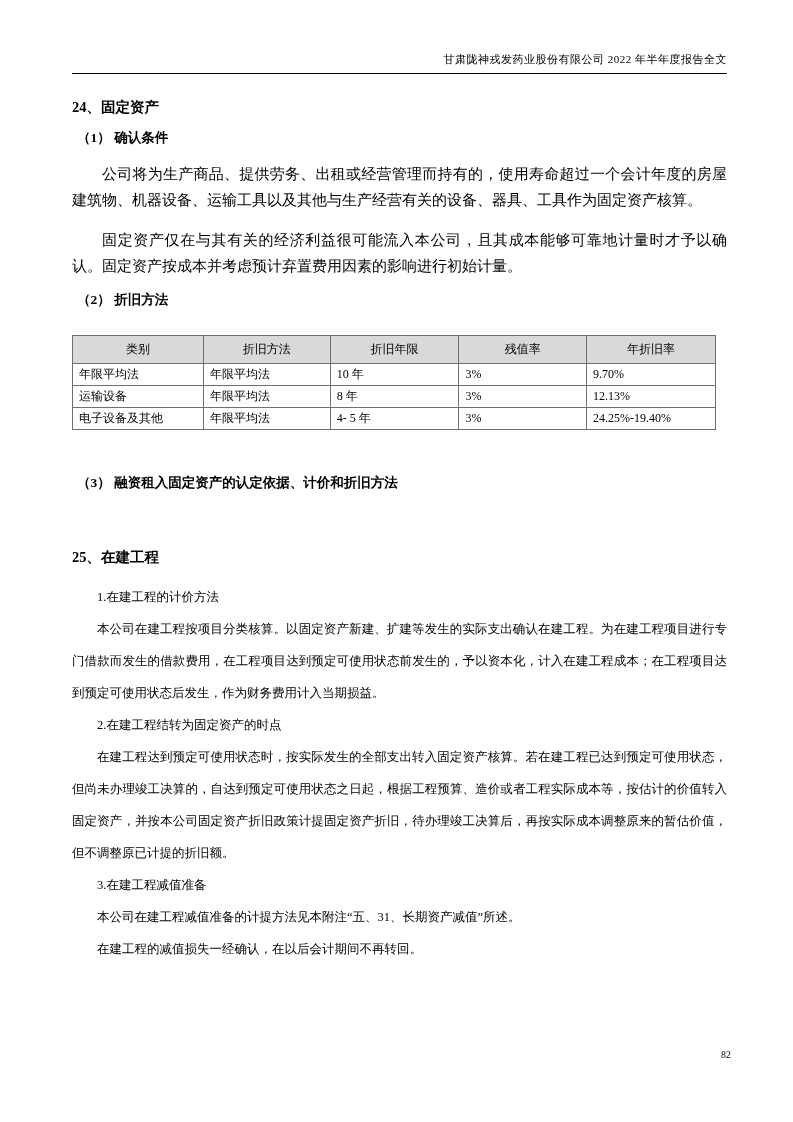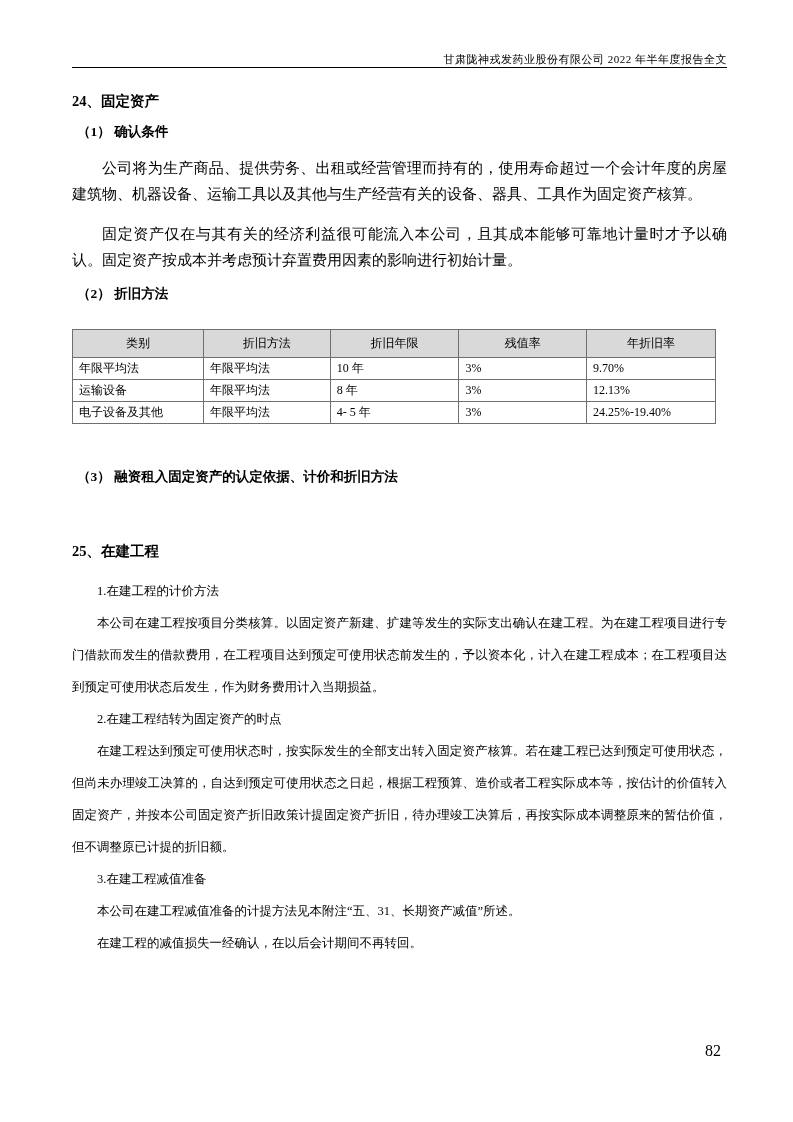--- a/index.html
+++ b/index.html
@@ -16,20 +16,21 @@
     width: 793px;
     height: 1122px;
     background: #ffffff;
     padding: 52px 66px 0 72px;
     overflow: hidden;
   }
   .doc-header {
     font-size: 11px;
     text-align: right;
     letter-spacing: 0.5px;
+    padding-bottom: 6px;
     border-bottom: 1px solid #000000;
   }
   .h-section {
     font-size: 14.5px;
     font-weight: bold;
     margin-top: 24px;
   }
   .h-sub {
     font-size: 13.5px;
     font-weight: bold;
@@ -69,23 +70,23 @@
   .s25 { margin-top: 14px; }
   .s25 p {
     font-size: 12.5px;
     line-height: 32px;
     text-align: justify;
     margin: 0;
   }
   .s25 p.indent { text-indent: 2em; }
   .page-number {
     position: absolute;
-    right: 72px;
+    right: 62px;
     bottom: 62px;
-    font-size: 16px;
+    font-size: 10px;
   }
 </style>
 </head>
 <body>
 
 <div class="page">
 
   <div class="doc-header">
     <span>甘肃陇神戎发药业股份有限公司 2022 年半年度报告全文</span>
   </div>

